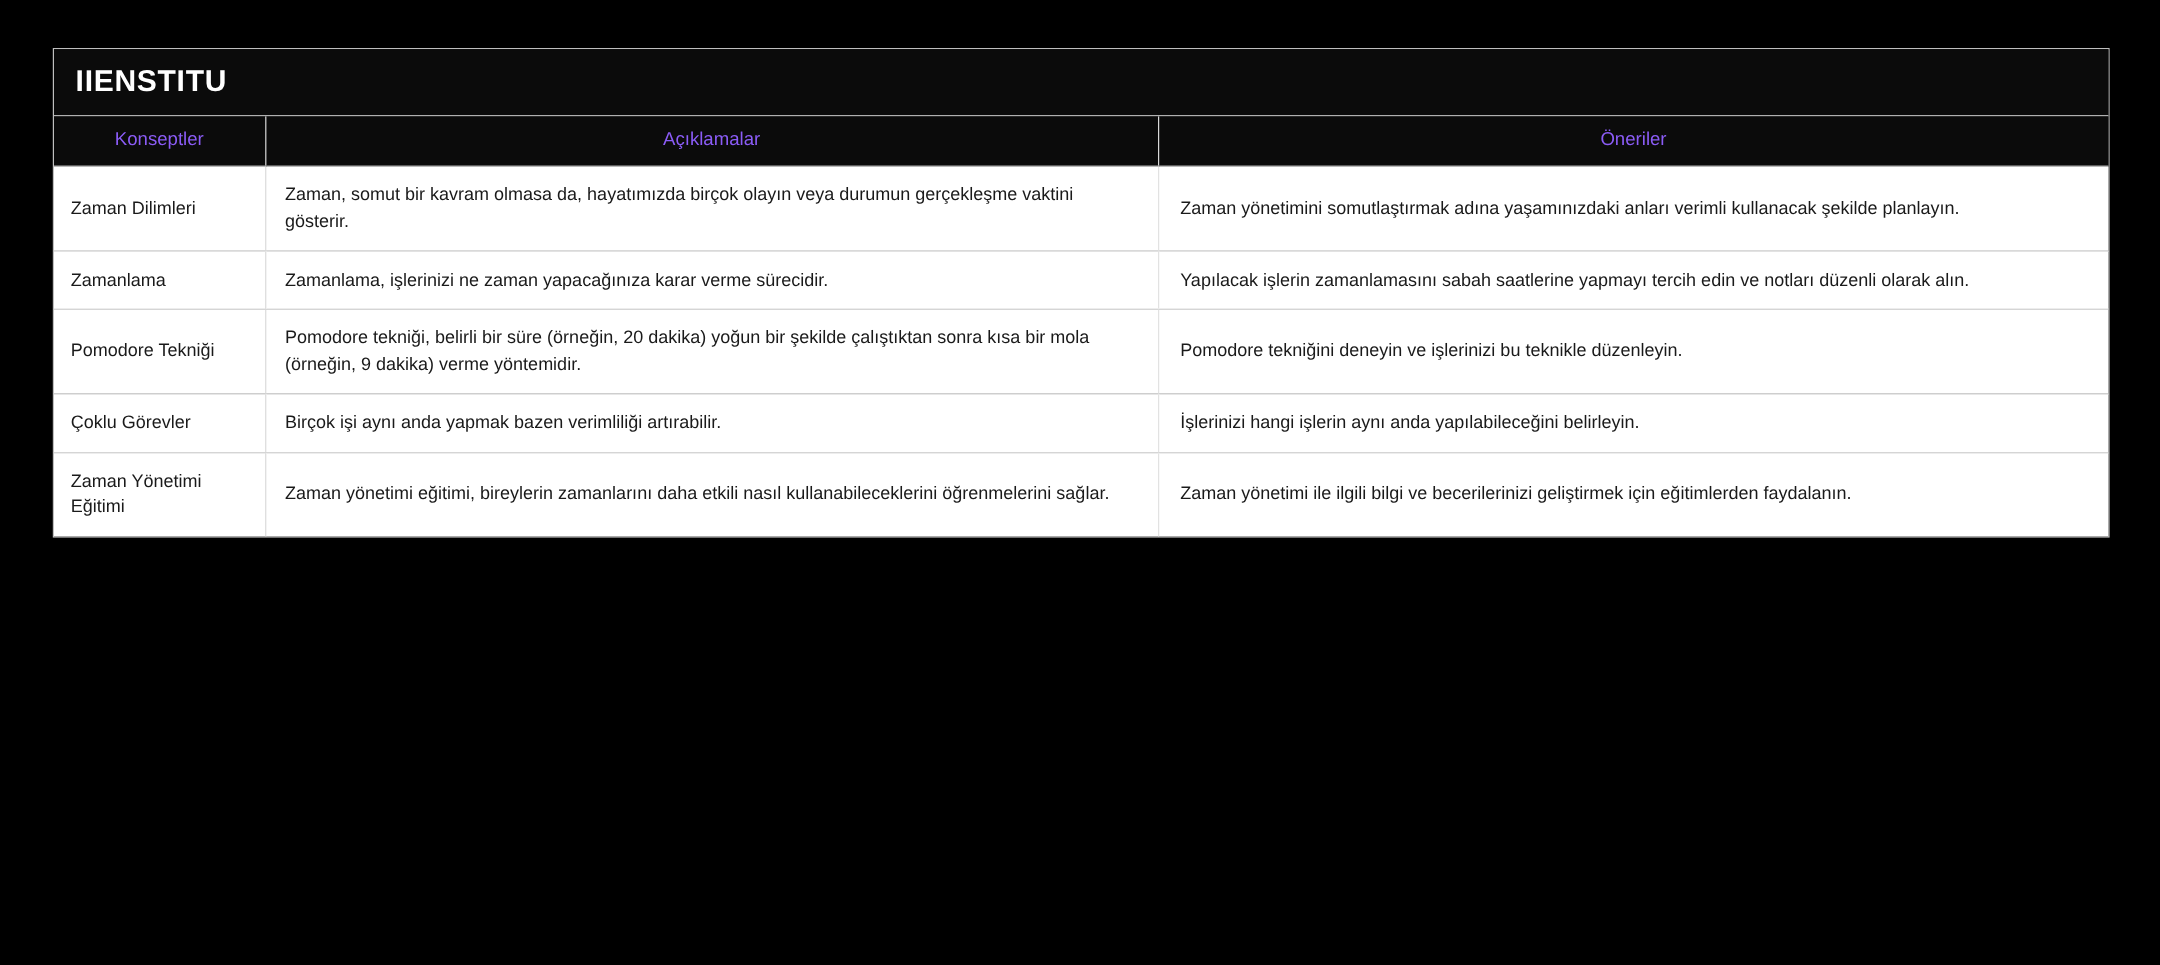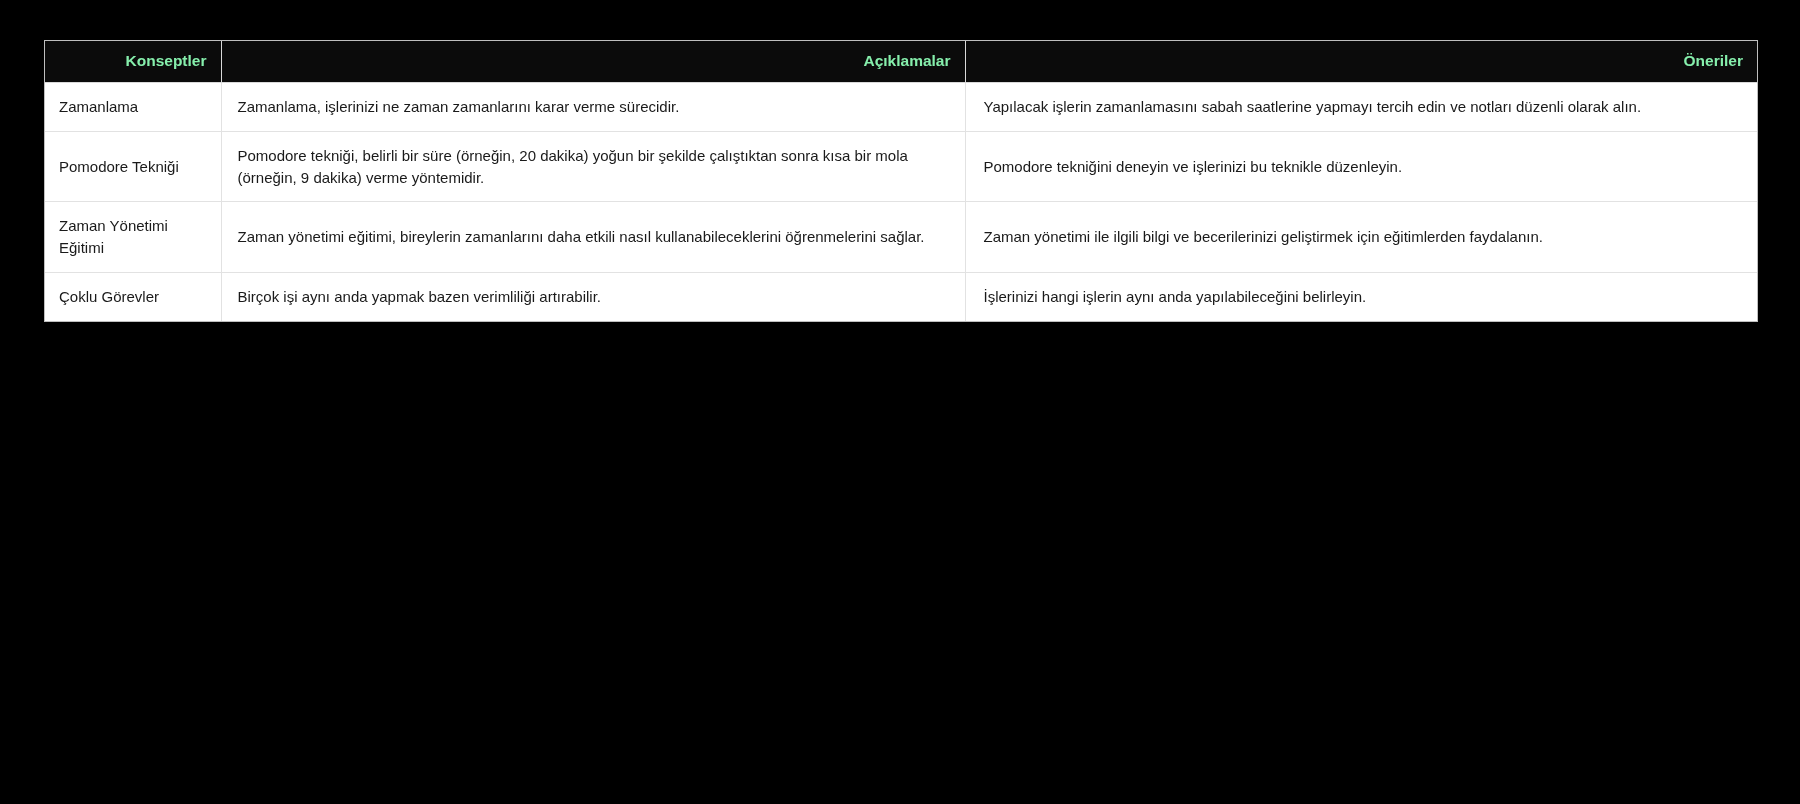--- a/index.html
+++ b/index.html
@@ -54,24 +54,24 @@
     border-collapse: collapse;
     width: 100%;
     table-layout: fixed;
   }
   table.data-table col.c-konsept { width: 176px; }
   table.data-table col.c-aciklama { width: 744px; }
   table.data-table col.c-oneri  { width: 792px; }
 
   thead th {
     background: #0b0b0b;
-    color: #86efac;
+    color: #8b5cf6;
     font-size: 15.5px;
-    font-weight: bold;
-    text-align: right;
+    font-weight: normal;
+    text-align: center;
     padding: 11px 14px 12px 14px;
     border-bottom: 1px solid #d9d9d9;
     vertical-align: middle;
     box-sizing: border-box;
   }
   thead th.sep-left { border-left: 1px solid #d9d9d9; }
 
   tbody td {
     background: #ffffff;
     color: #1a1a1a;
@@ -92,52 +92,60 @@
   }
   tbody td.col-aciklama { padding-left: 16px; }
   tbody td.col-oneri { padding-left: 18px; }
 </style>
 </head>
 <body>
 
 <div class="page">
   <div class="table-frame">
 
+    <div class="brand-bar">
+      <span class="brand-title">IIENSTITU</span>
+    </div>
 
     <table class="data-table">
       <colgroup>
         <col class="c-konsept">
         <col class="c-aciklama">
         <col class="c-oneri">
       </colgroup>
       <thead>
         <tr>
           <th>Konseptler</th>
           <th class="sep-left">Açıklamalar</th>
           <th class="sep-left">Öneriler</th>
         </tr>
       </thead>
       <tbody>
         <tr>
+          <td class="col-konsept">Zaman Dilimleri</td>
+          <td class="col-aciklama sep-left">Zaman, somut bir kavram olmasa da, hayatımızda birçok olayın veya durumun gerçekleşme vaktini gösterir.</td>
+          <td class="col-oneri sep-left">Zaman yönetimini somutlaştırmak adına yaşamınızdaki anları verimli kullanacak şekilde planlayın.</td>
+        </tr>
+        <tr>
           <td class="col-konsept">Zamanlama</td>
-          <td class="col-aciklama sep-left">Zamanlama, işlerinizi ne zaman zamanlarını karar verme sürecidir.</td>
+          <td class="col-aciklama sep-left">Zamanlama, işlerinizi ne zaman yapacağınıza karar verme sürecidir.</td>
           <td class="col-oneri sep-left">Yapılacak işlerin zamanlamasını sabah saatlerine yapmayı tercih edin ve notları düzenli olarak alın.</td>
         </tr>
         <tr>
           <td class="col-konsept">Pomodore Tekniği</td>
           <td class="col-aciklama sep-left">Pomodore tekniği, belirli bir süre (örneğin, 20 dakika) yoğun bir şekilde çalıştıktan sonra kısa bir mola (örneğin, 9 dakika) verme yöntemidir.</td>
           <td class="col-oneri sep-left">Pomodore tekniğini deneyin ve işlerinizi bu teknikle düzenleyin.</td>
         </tr>
         <tr>
+          <td class="col-konsept">Çoklu Görevler</td>
+          <td class="col-aciklama sep-left">Birçok işi aynı anda yapmak bazen verimliliği artırabilir.</td>
+          <td class="col-oneri sep-left">İşlerinizi hangi işlerin aynı anda yapılabileceğini belirleyin.</td>
+        </tr>
+        <tr>
           <td class="col-konsept">Zaman Yönetimi Eğitimi</td>
           <td class="col-aciklama sep-left">Zaman yönetimi eğitimi, bireylerin zamanlarını daha etkili nasıl kullanabileceklerini öğrenmelerini sağlar.</td>
           <td class="col-oneri sep-left">Zaman yönetimi ile ilgili bilgi ve becerilerinizi geliştirmek için eğitimlerden faydalanın.</td>
-        </tr>
-        <tr>
-          <td class="col-konsept">Çoklu Görevler</td>
-          <td class="col-aciklama sep-left">Birçok işi aynı anda yapmak bazen verimliliği artırabilir.</td>
-          <td class="col-oneri sep-left">İşlerinizi hangi işlerin aynı anda yapılabileceğini belirleyin.</td>
         </tr>
       </tbody>
     </table>
 
   </div>
 </div>
 
 </body></html>

